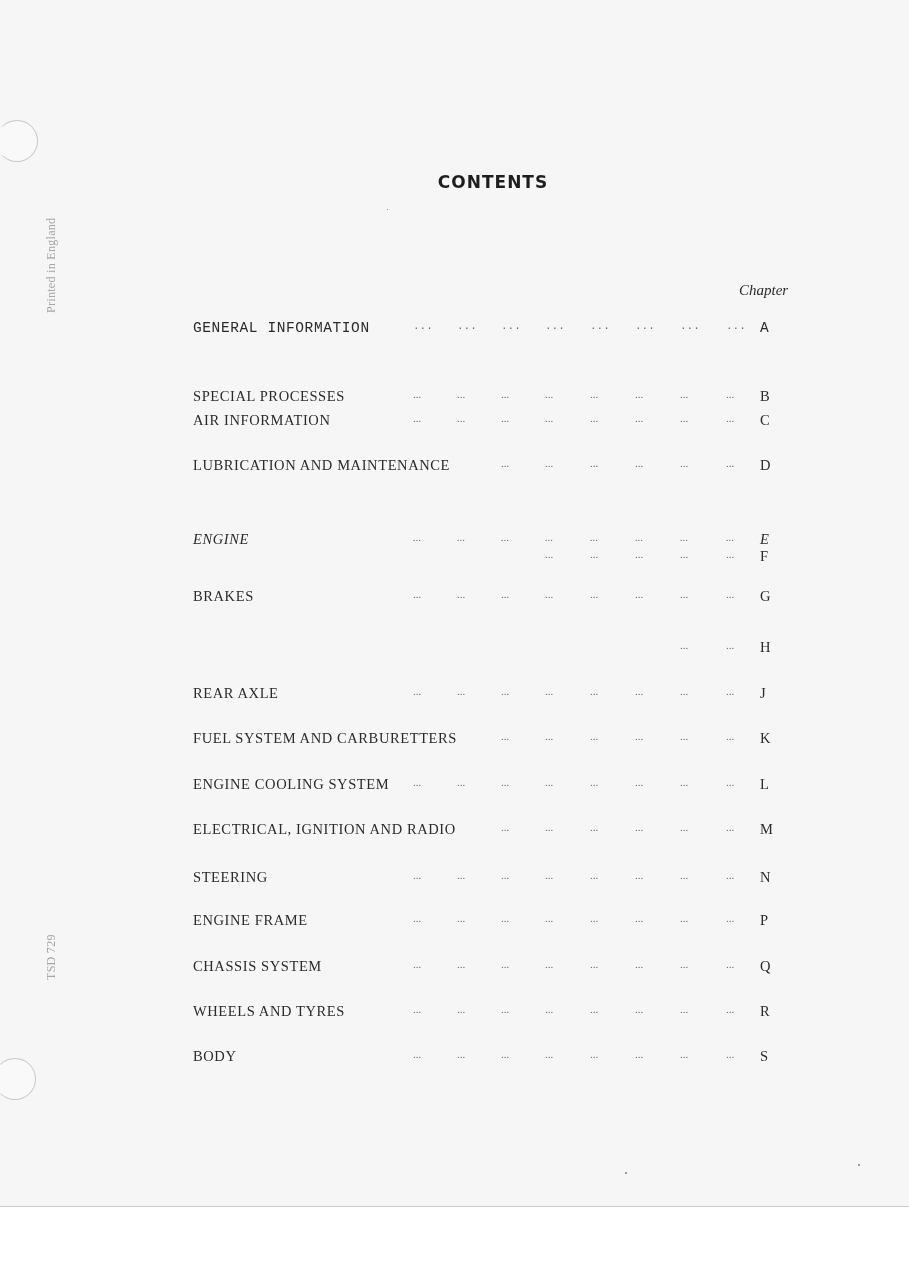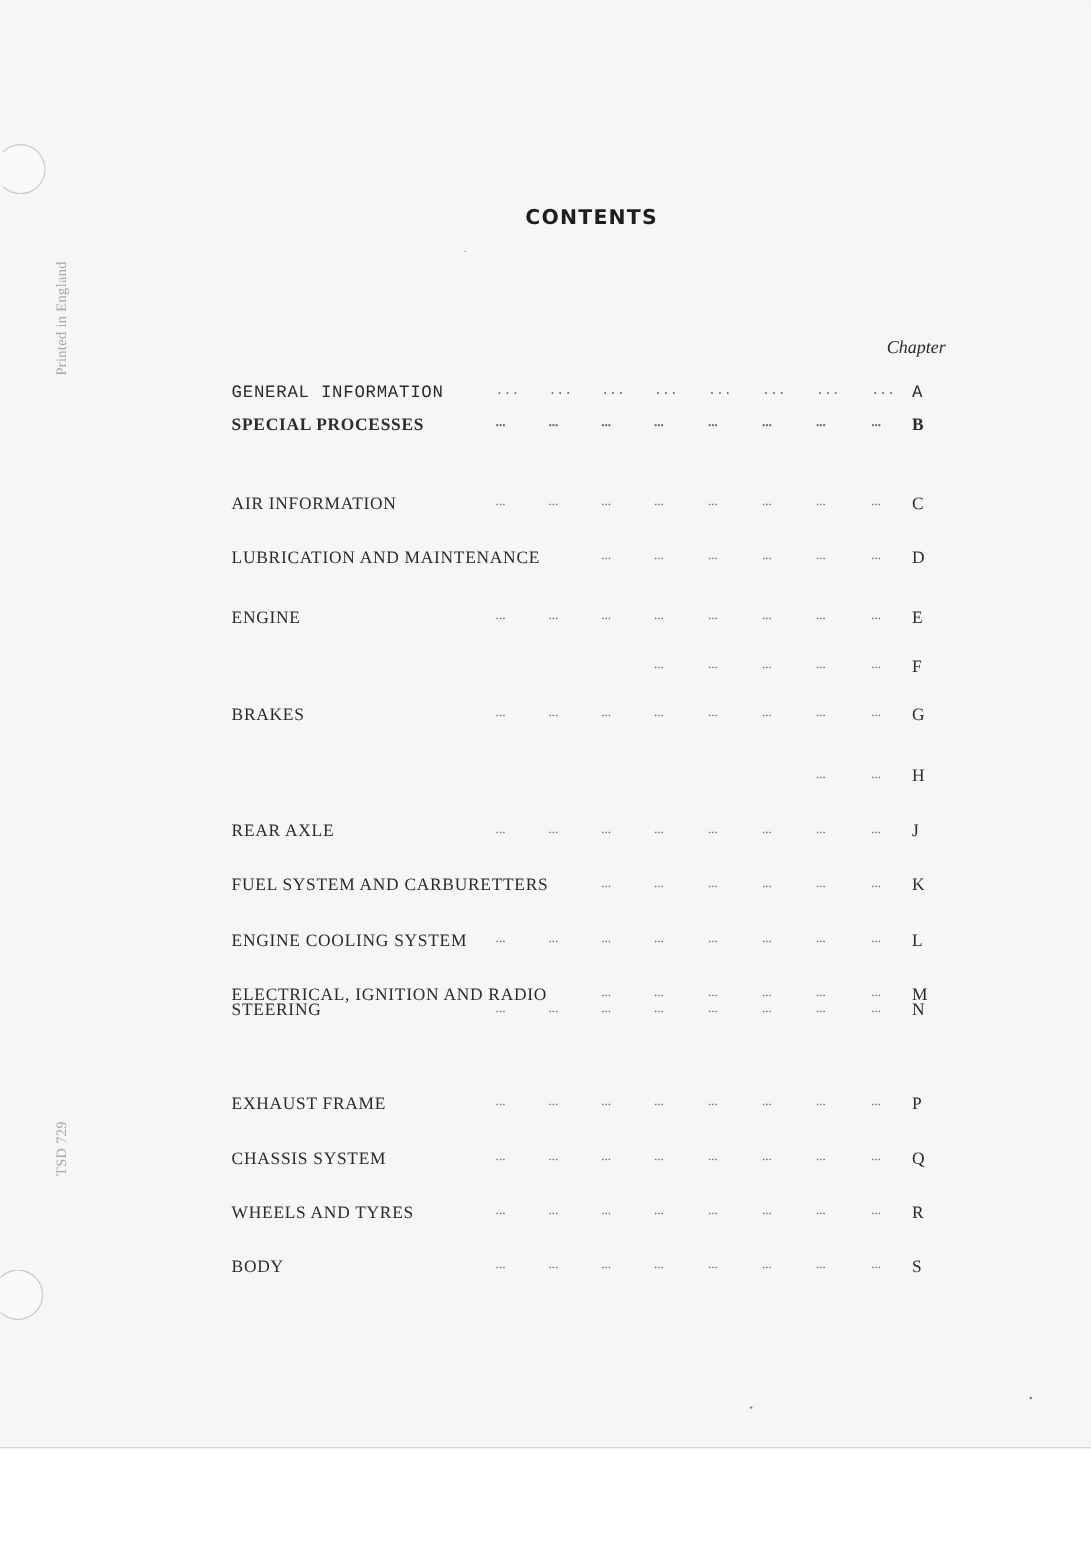--- a/index.html
+++ b/index.html
@@ -138,21 +138,21 @@
       <span class="toc-chapter">A</span>
     <span class="toc-dots" style="left: 220px;">...</span>
         <span class="toc-dots" style="left: 264px;">...</span>
         <span class="toc-dots" style="left: 308px;">...</span>
         <span class="toc-dots" style="left: 352px;">...</span>
         <span class="toc-dots" style="left: 397px;">...</span>
         <span class="toc-dots" style="left: 442px;">...</span>
         <span class="toc-dots" style="left: 487px;">...</span>
         <span class="toc-dots" style="left: 533px;">...</span>
       </div>
-    <div class="toc-row" style="top:346px;font-weight:bold;">
+    <div class="toc-row" style="top:388px;">
       <span class="toc-label">SPECIAL PROCESSES</span>
       <span class="toc-chapter">B</span>
     <span class="toc-dots" style="left: 220px;">...</span>
         <span class="toc-dots" style="left: 264px;">...</span>
         <span class="toc-dots" style="left: 308px;">...</span>
         <span class="toc-dots" style="left: 352px;">...</span>
         <span class="toc-dots" style="left: 397px;">...</span>
         <span class="toc-dots" style="left: 442px;">...</span>
         <span class="toc-dots" style="left: 487px;">...</span>
         <span class="toc-dots" style="left: 533px;">...</span>
@@ -172,21 +172,21 @@
     <div class="toc-row" style="top:457px;">
       <span class="toc-label">LUBRICATION AND MAINTENANCE</span>
       <span class="toc-chapter">D</span>
     <span class="toc-dots" style="left: 308px;">...</span>
         <span class="toc-dots" style="left: 352px;">...</span>
         <span class="toc-dots" style="left: 397px;">...</span>
         <span class="toc-dots" style="left: 442px;">...</span>
         <span class="toc-dots" style="left: 487px;">...</span>
         <span class="toc-dots" style="left: 533px;">...</span>
       </div>
-    <div class="toc-row" style="top:507px;">
+    <div class="toc-row" style="top:531px;font-style:italic;">
       <span class="toc-label">ENGINE</span>
       <span class="toc-chapter">E</span>
     <span class="toc-dots" style="left: 220px;">...</span>
         <span class="toc-dots" style="left: 264px;">...</span>
         <span class="toc-dots" style="left: 308px;">...</span>
         <span class="toc-dots" style="left: 352px;">...</span>
         <span class="toc-dots" style="left: 397px;">...</span>
         <span class="toc-dots" style="left: 442px;">...</span>
         <span class="toc-dots" style="left: 487px;">...</span>
         <span class="toc-dots" style="left: 533px;">...</span>
@@ -253,34 +253,34 @@
     <div class="toc-row" style="top:821px;">
       <span class="toc-label">ELECTRICAL, IGNITION AND RADIO</span>
       <span class="toc-chapter">M</span>
     <span class="toc-dots" style="left: 308px;">...</span>
         <span class="toc-dots" style="left: 352px;">...</span>
         <span class="toc-dots" style="left: 397px;">...</span>
         <span class="toc-dots" style="left: 442px;">...</span>
         <span class="toc-dots" style="left: 487px;">...</span>
         <span class="toc-dots" style="left: 533px;">...</span>
       </div>
-    <div class="toc-row" style="top:834px;">
+    <div class="toc-row" style="top:869px;">
       <span class="toc-label">STEERING</span>
       <span class="toc-chapter">N</span>
     <span class="toc-dots" style="left: 220px;">...</span>
         <span class="toc-dots" style="left: 264px;">...</span>
         <span class="toc-dots" style="left: 308px;">...</span>
         <span class="toc-dots" style="left: 352px;">...</span>
         <span class="toc-dots" style="left: 397px;">...</span>
         <span class="toc-dots" style="left: 442px;">...</span>
         <span class="toc-dots" style="left: 487px;">...</span>
         <span class="toc-dots" style="left: 533px;">...</span>
       </div>
     <div class="toc-row" style="top:912px;">
-      <span class="toc-label">EXHAUST FRAME</span>
+      <span class="toc-label">ENGINE FRAME</span>
       <span class="toc-chapter">P</span>
     <span class="toc-dots" style="left: 220px;">...</span>
         <span class="toc-dots" style="left: 264px;">...</span>
         <span class="toc-dots" style="left: 308px;">...</span>
         <span class="toc-dots" style="left: 352px;">...</span>
         <span class="toc-dots" style="left: 397px;">...</span>
         <span class="toc-dots" style="left: 442px;">...</span>
         <span class="toc-dots" style="left: 487px;">...</span>
         <span class="toc-dots" style="left: 533px;">...</span>
       </div>

